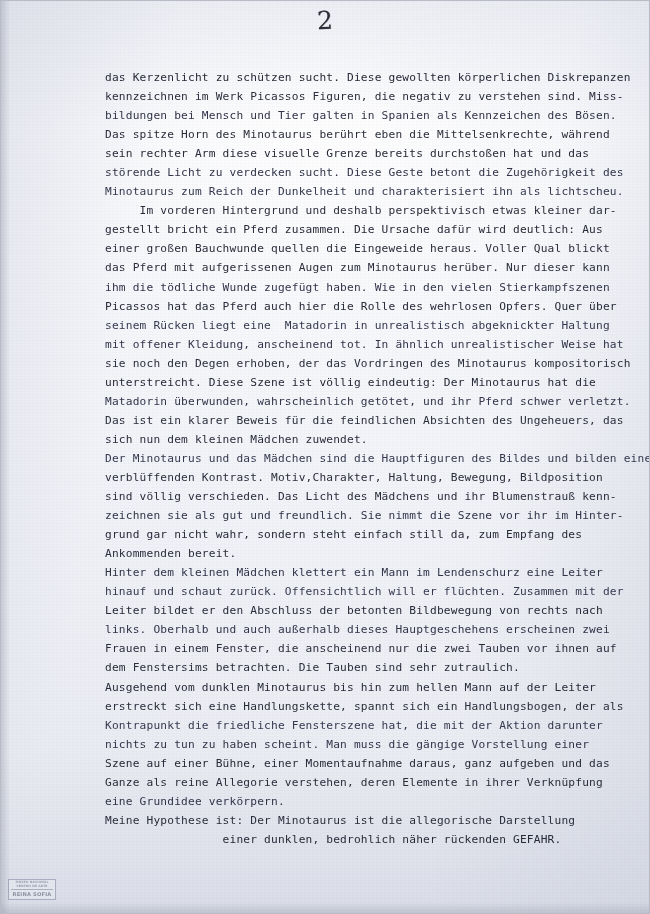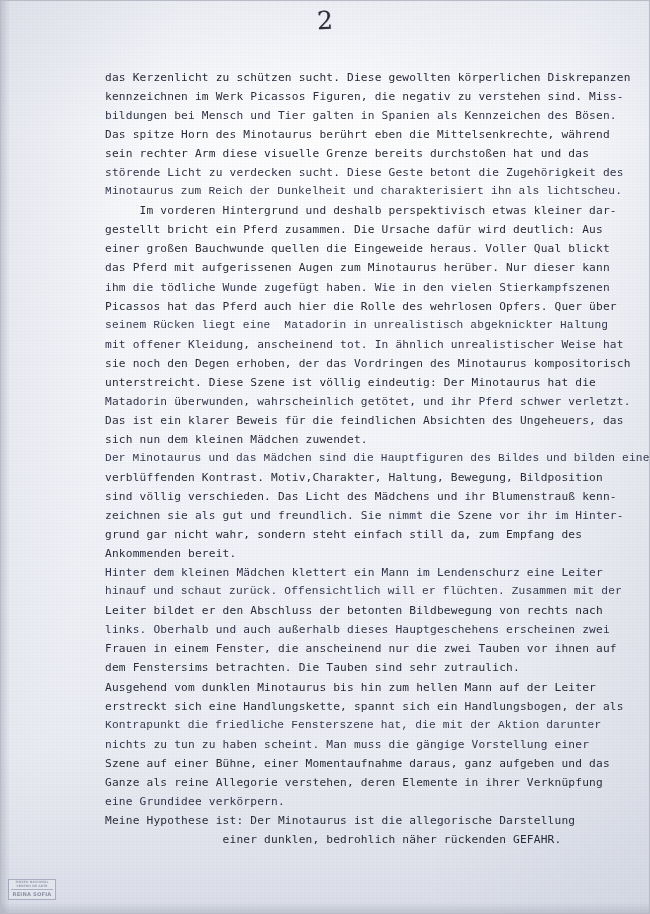--- a/index.html
+++ b/index.html
@@ -78,21 +78,21 @@
     -webkit-font-smoothing: none;
   }
   .line {
     display: block;
     height: 19.05px;
     white-space: pre;
   }
   
   .line:nth-child(3n)   { color: #32354a; }
   .line:nth-child(4n+1) { color: #272a38; }
-  .line:nth-child(7n)   { color: #363a50; font-family: Liberation Mono, monospace; }
+  .line:nth-child(7n)   { color: #363a50; }
 
   
   .stamp {
     position: absolute;
     left: 8px;
     bottom: 14px;
     width: 48px;
     border: 1.1px solid #9ea3b6;
     background: rgba(255,255,255,0.25);
     padding: 1px 2px 2px 2px;

